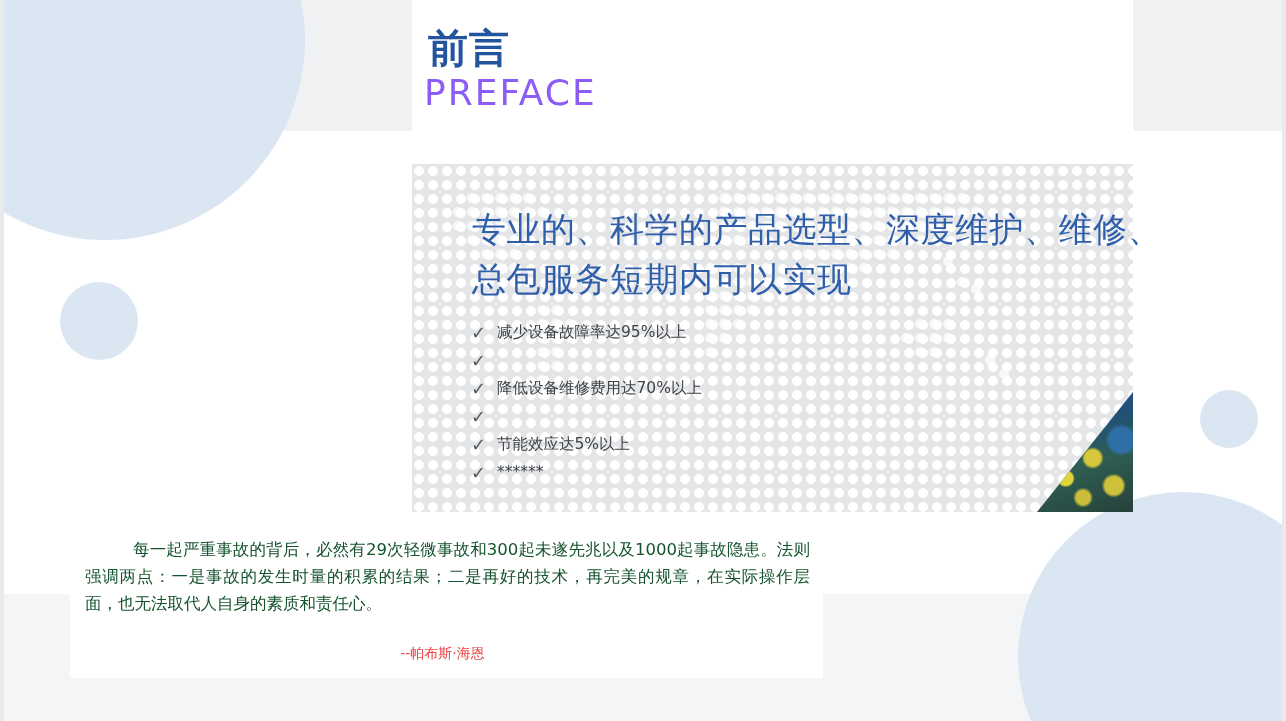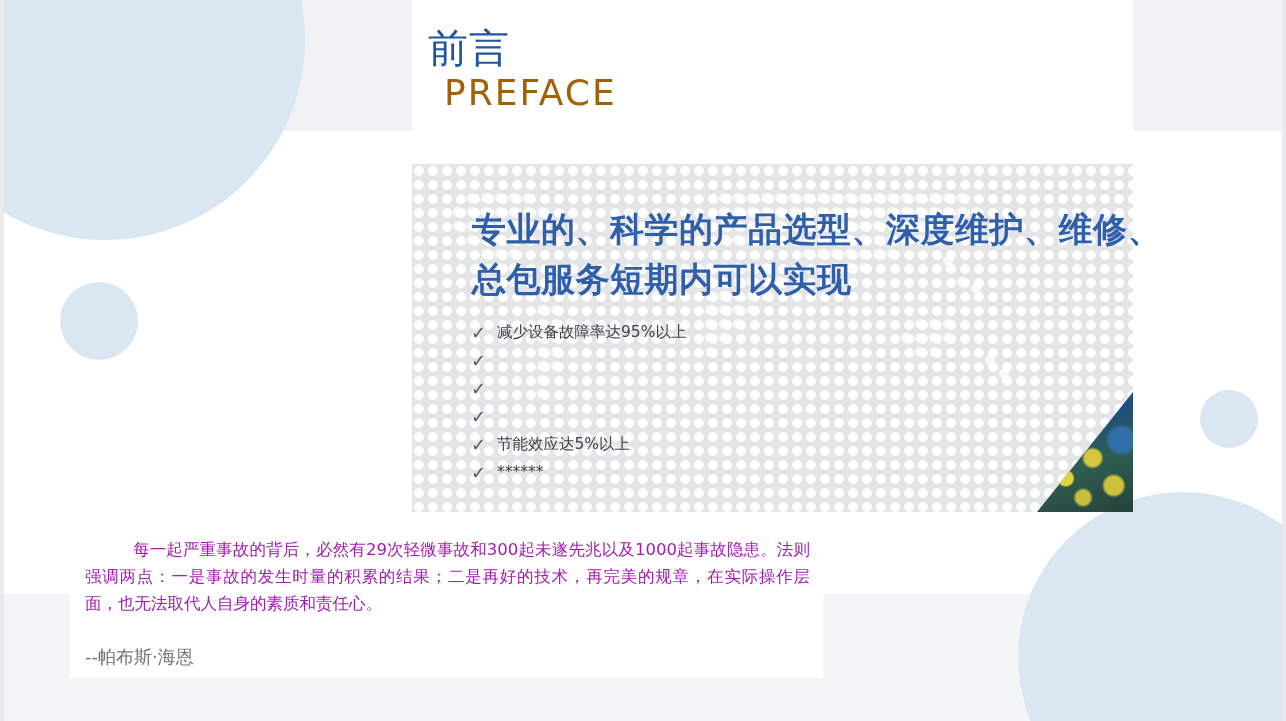--- a/index.html
+++ b/index.html
@@ -54,29 +54,29 @@
   #edge-right { left: 1282px; }
 
   
   #header-panel {
     position: absolute; left: 412px; top: 0;
     width: 721px; height: 143px;
     background: #ffffff;
   }
   #title-cn {
     position: absolute; left: 428px; top: 26px;
-    font-size: 40px; font-weight: 400;
+    font-size: 40px; font-weight: 700;
     color: #23559f;
     letter-spacing: 1px;
     line-height: 44px;
   }
   #title-en {
-    position: absolute; left: 444px; top: 72px;
+    position: absolute; left: 424px; top: 72px;
     font-size: 36px; font-weight: 400;
-    color: #a16207;
+    color: #8b5cf6;
     letter-spacing: 2px;
     line-height: 42px;
   }
 
   
   #logo {
     position: absolute; left: 1163px; top: 2px;
     width: 118px; height: 54px;
   }
 
@@ -106,21 +106,21 @@
       radial-gradient(circle at 80% 78%, #cfc23b 0 9px, rgba(207,194,59,0) 12px),
       radial-gradient(circle at 48% 88%, #c9bd3a 0 7px, rgba(201,189,58,0) 10px),
       radial-gradient(circle at 88% 40%, #2f6fa8 0 12px, rgba(47,111,168,0) 16px),
       radial-gradient(circle at 62% 22%, #3b7fb5 0 10px, rgba(59,127,181,0) 14px),
       linear-gradient(160deg, #2a5f92 0%, #1f4e7d 30%, #2f5e52 58%, #26413a 100%);
   }
 
   #headline {
     position: absolute; left: 472px; top: 204px;
     width: 700px;
-    font-size: 34px; font-weight: 700;
+    font-size: 34px; font-weight: 400;
     color: #2f5fab;
     line-height: 50px;
     letter-spacing: 0.5px;
     white-space: pre-wrap;
   }
 
   #bullet-list {
     position: absolute; left: 471px; top: 318px;
     list-style: none;
   }
@@ -143,31 +143,31 @@
   
   #quote-card {
     position: absolute; left: 70px; top: 527px;
     width: 753px; height: 151px;
     background: #ffffff;
   }
   #quote-body {
     position: absolute; left: 85px; top: 536px;
     width: 725px;
     font-size: 16.5px;
-    color: #a21caf;
+    color: #14532d;
     line-height: 27px;
     text-indent: 48px;
     text-align: justify;
   }
   #quote-attribution {
     position: absolute; left: 85px; top: 645px;
     width: 715px;
-    text-align: left;
-    font-size: 18px;
-    color: #737373;
+    text-align: center;
+    font-size: 14px;
+    color: #ef4444;
   }
 </style>
 </head>
 <body>
 
 <div id="slide">
 
   <div class="bg-band-top"></div>
   <div class="bg-band-bottom"></div>
   <div class="deco-circle" id="circle-large-topleft"></div>
@@ -374,20 +374,21 @@
   <ul id="bullet-list">
     <li>
       <span class="check-icon">✓</span>
       <span class="bullet-text">减少设备故障率达95%以上</span>
     </li>
     <li>
       <span class="check-icon">✓</span>
     </li>
     <li>
       <span class="check-icon">✓</span>
+      <span class="bullet-text">降低设备维修费用达70%以上</span>
     </li>
     <li>
       <span class="check-icon">✓</span>
     </li>
     <li>
       <span class="check-icon">✓</span>
       <span class="bullet-text">节能效应达5%以上</span>
     </li>
     <li>
       <span class="check-icon">✓</span>

